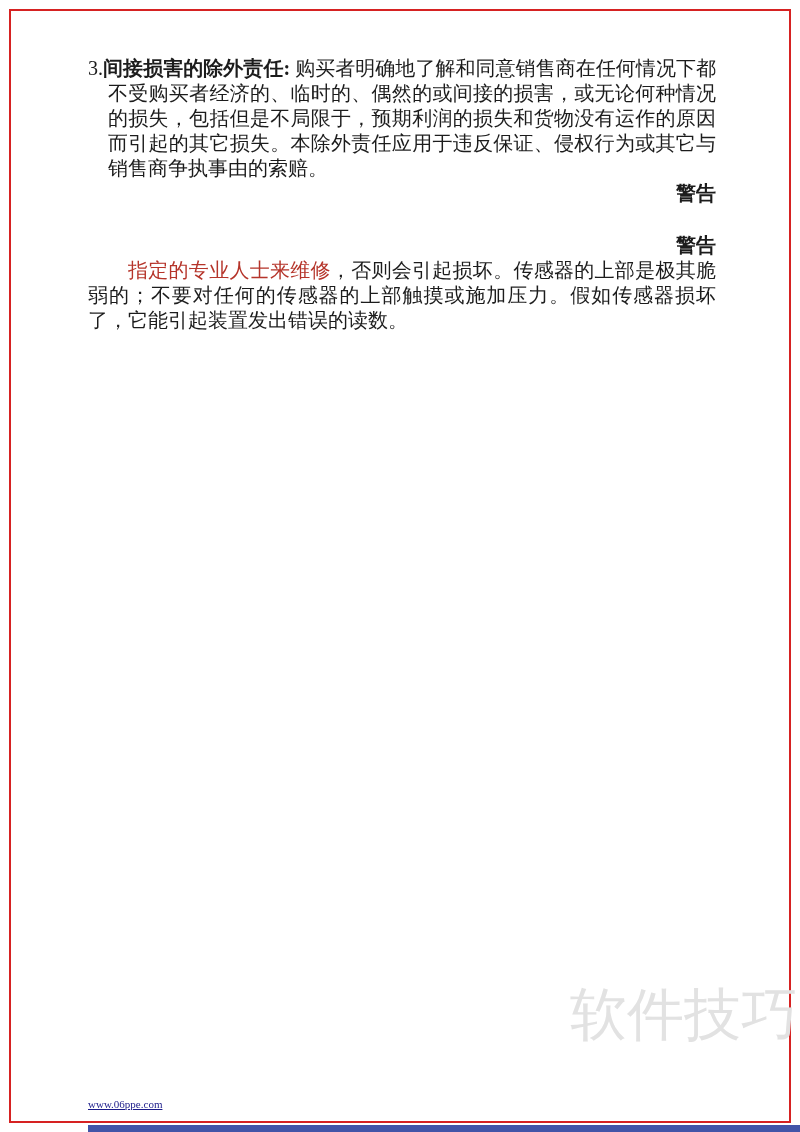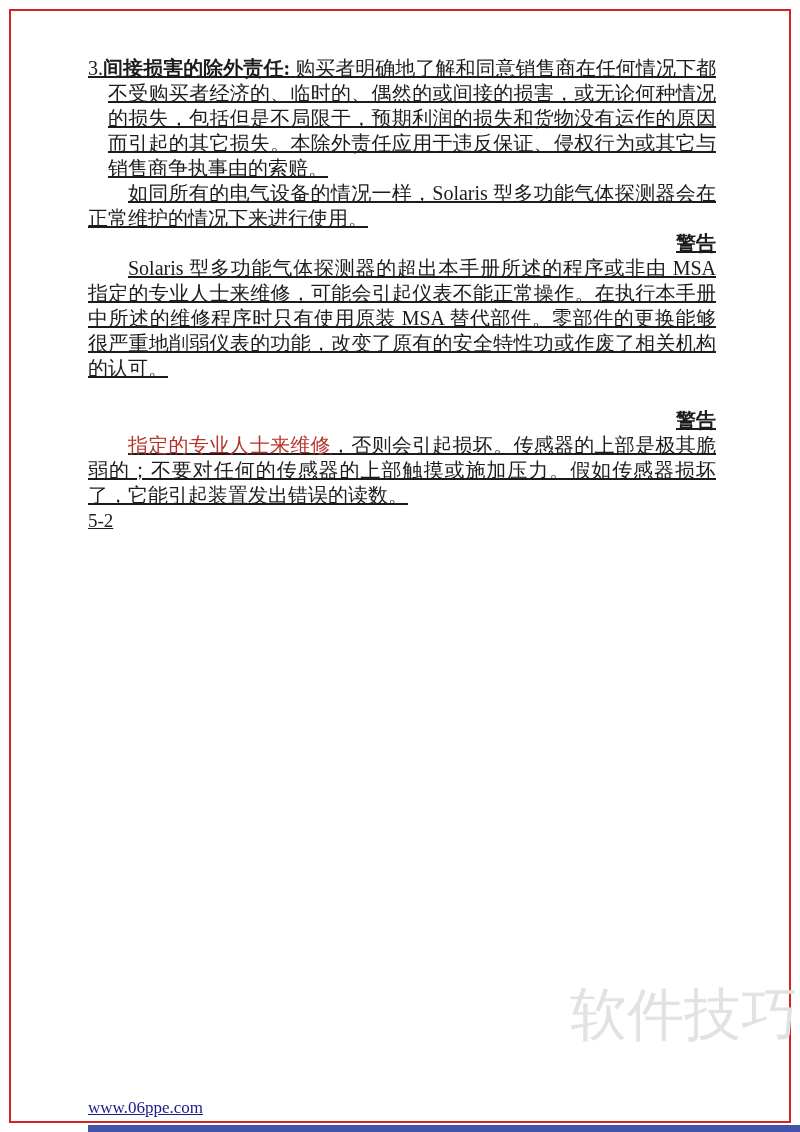--- a/index.html
+++ b/index.html
@@ -17,21 +17,20 @@
     border: 2px solid #d62222;
     pointer-events: none;
   }
   .content {
     position: absolute;
     left: 88px; top: 56px;
     width: 628px;
     font-size: 20px;
     line-height: 25px;
     text-align: justify;
-    text-decoration: underline;
   }
   .content p { margin: 0; }
   .exclusion-item {
     margin-left: 16px;
     padding-left: 20px;
     text-indent: -20px;
   }
   .lead { font-weight: bold; }
   .section-heading {
     margin-top: 45px;
@@ -58,21 +57,21 @@
     left: 570px; top: 984px;
     font-family: "DejaVu Sans", "Liberation Sans", sans-serif;
     font-size: 57px;
     line-height: 60px;
     color: #e2e2e2;
     white-space: nowrap;
   }
   .footer-link {
     position: absolute;
     left: 88px; top: 1098px;
-    font-size: 17px;
+    font-size: 11px;
     color: #1b1b8a;
     text-decoration: underline;
     font-family: "Liberation Serif", "DejaVu Serif", serif;
   }
   .footer-bar {
     position: absolute;
     left: 88px; right: 0; bottom: 0;
     height: 7px;
     background: #4254a8;
   }
@@ -80,29 +79,26 @@
 </head>
 <body>
 
 <div class="page-border"></div>
 
 <div class="content">
 
   <p class="exclusion-item"><span>3.</span><span class="lead">间接损害的除外责任:</span> <span>购买者明确地了解和同意销售商在任何情况下都不受购买者经济的、临时的、偶然的或间接的损害，或无论何种情况的损失，包括但是不局限于，预期利润的损失和货物没有运作的原因而引起的其它损失。本除外责任应用于违反保证、侵权行为或其它与销售商争执事由的索赔。</span></p>
 
 
-  <p class="intro-para">如同所有的电气设备的情况一样，Solaris 型多功能气体探测器会在正常维护的情况下来进行使用。</p>
 
   <p class="warning-title">警告</p>
-  <p class="warning-body">Solaris 型多功能气体探测器的超出本手册所述的程序或非由 MSA 指定的专业人士来维修，可能会引起仪表不能正常操作。在执行本手册中所述的维修程序时只有使用原装 MSA 替代部件。零部件的更换能够很严重地削弱仪表的功能，改变了原有的安全特性功或作废了相关机构的认可。</p>
 
   <p class="warning-title second">警告</p>
   <p class="warning-body"><span class="red-text">指定的专业人士来维修</span><span>，否则会引起损坏。传感器的上部是极其脆弱的；不要对任何的传感器的上部触摸或施加压力。假如传感器损坏了，它能引起装置发出错误的读数。</span></p>
 
-  <p class="page-number">5-2</p>
 
 </div>
 
 <div class="watermark">软件技巧</div>
 
 <a class="footer-link" href="#">www.06ppe.com</a>
 
 <div class="footer-bar"></div>
 
 </body></html>

